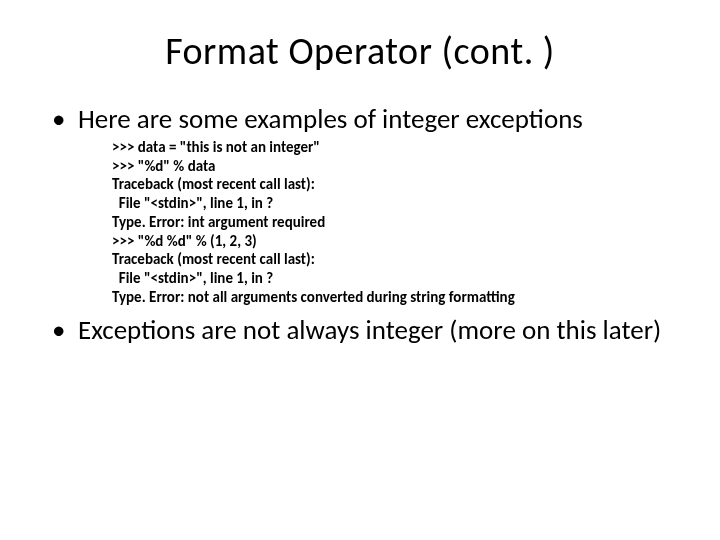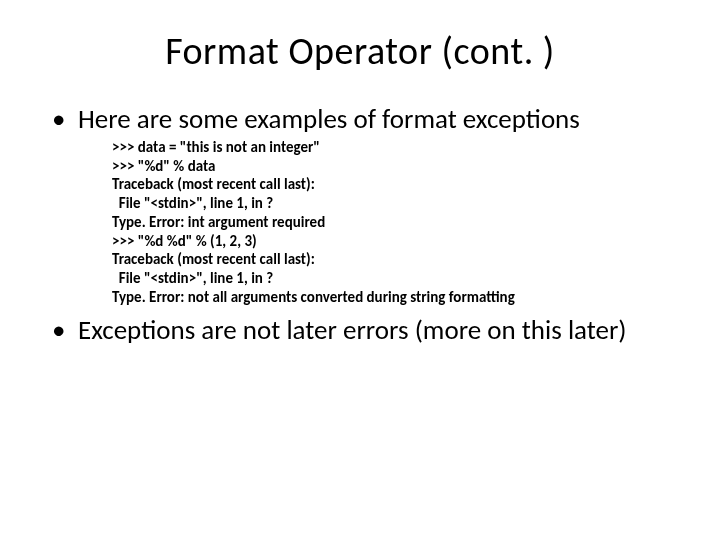--- a/index.html
+++ b/index.html
@@ -53,28 +53,28 @@
   }
 </style>
 </head>
 <body>
 
 <div class="slide">
   <h1 class="title">Format Operator (cont. )</h1>
 
   <ul class="top">
     <li>
-      <span>Here are some examples of format exceptions</span>
+      <span>Here are some examples of integer exceptions</span>
       <div class="code">&gt;&gt;&gt; data = "this is not an integer"
 &gt;&gt;&gt; "%d" % data
 Traceback (most recent call last):
   File "&lt;stdin&gt;", line 1, in ?
 Type. Error: int argument required
 &gt;&gt;&gt; "%d %d" % (1, 2, 3)
 Traceback (most recent call last):
   File "&lt;stdin&gt;", line 1, in ?
 Type. Error: not all arguments converted during string formatting</div>
     </li>
     <li>
-      <span>Exceptions are not  later errors (more on this later)</span>
+      <span>Exceptions are not  always integer (more on this later)</span>
     </li>
   </ul>
 </div>
 
 </body></html>

